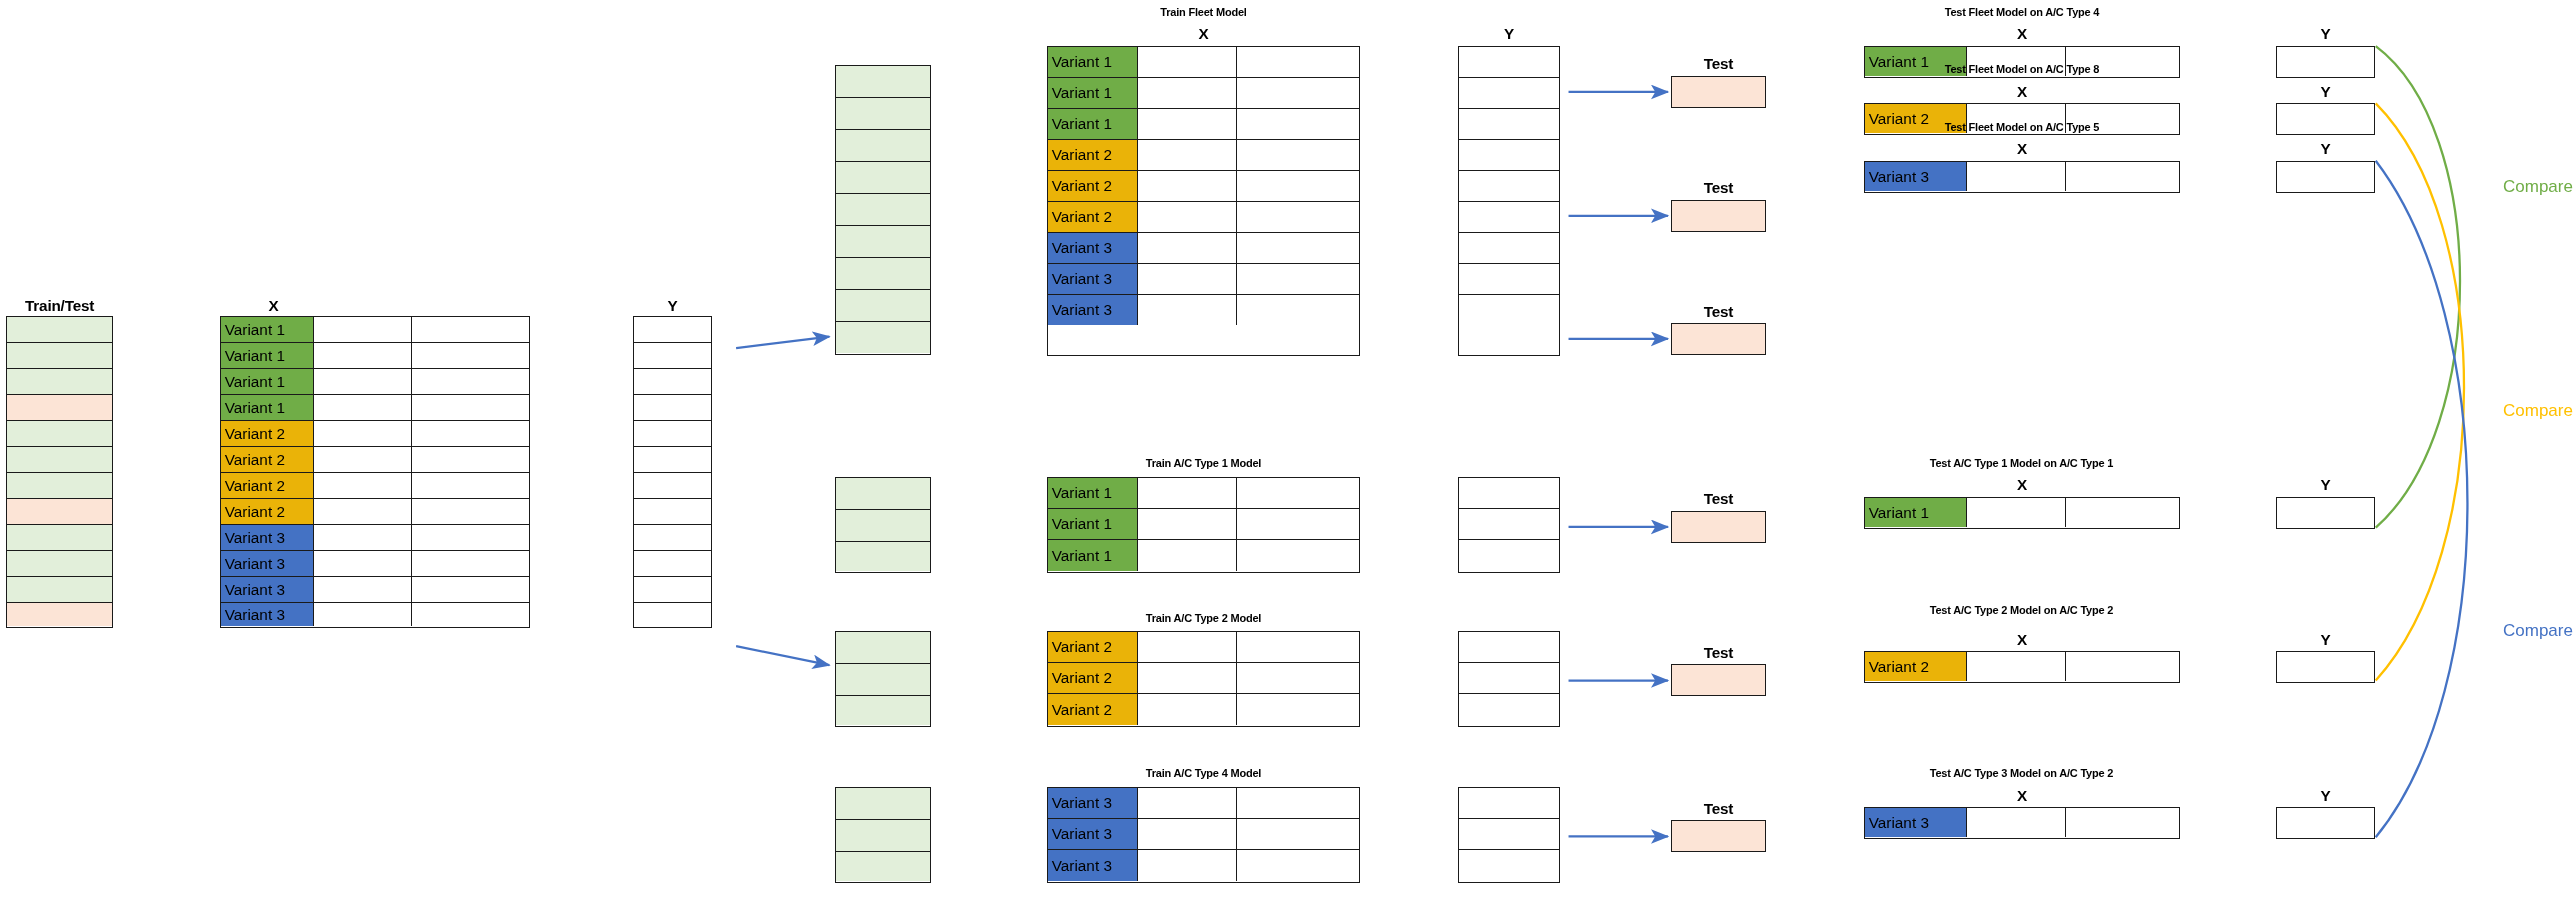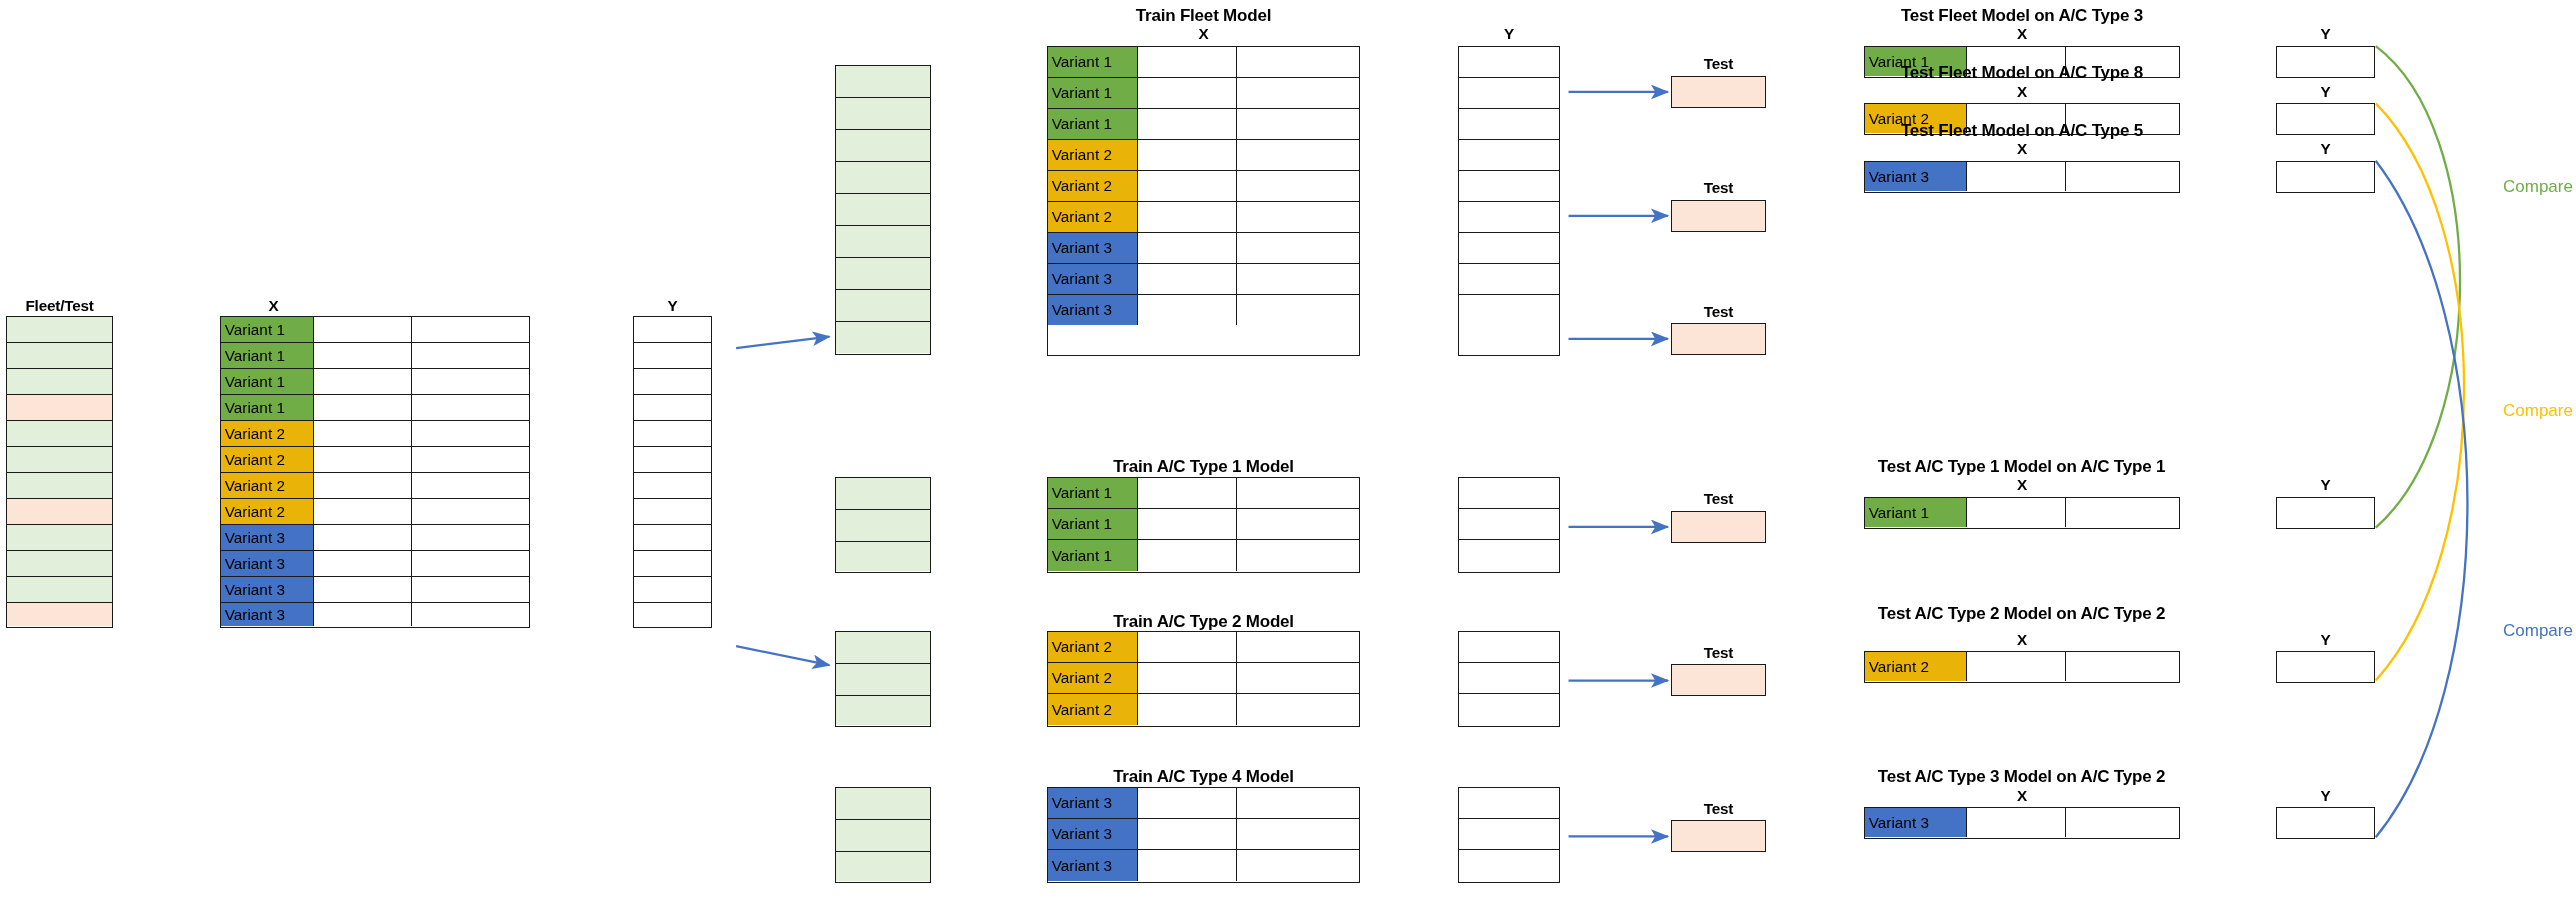--- a/index.html
+++ b/index.html
@@ -8,21 +8,21 @@
 
   
   .ttl{
     position:absolute;
     font-weight:bold;
     color:#000000;
     white-space:nowrap;
     text-align:center;
     letter-spacing:-0.2px;
   }
-  .ttl-sec{font-size:17px;}
+  .ttl-sec{font-size:11px;}
   .ttl-col{font-size:15.3px;}
 
   
   .col{position:absolute;border:1.5px solid #1a1a1a;box-sizing:border-box;}
   .cell{box-sizing:border-box;border-bottom:1.5px solid #1a1a1a;background:#ffffff;}
   .cell:last-child{border-bottom:none;}
 
   .green{background:#e2efda;}
   .pink{background:#fce4d6;}
 
@@ -73,21 +73,21 @@
 
     <path d="M2052,689 L2182,689" stroke="#4472c4" stroke-width="3" fill="none" marker-end="url(#ah)"></path>
     <path d="M2052,890 L2182,890" stroke="#4472c4" stroke-width="3" fill="none" marker-end="url(#ah)"></path>
     <path d="M2052,1094 L2182,1094" stroke="#4472c4" stroke-width="3" fill="none" marker-end="url(#ah)"></path>
 
     <path d="M3108,60  C3255,170 3255,560 3108,690" stroke="#70ad47" stroke-width="3" fill="none"></path>
     <path d="M3108,135 C3262,290 3262,720 3108,890" stroke="#ffc000" stroke-width="3" fill="none"></path>
     <path d="M3108,210 C3268,420 3268,900 3108,1095" stroke="#4472c4" stroke-width="3" fill="none"></path>
   </svg>
 
-  <div class="ttl ttl-col" style="left:6.1px;top:297px;width:107px;">Fleet/Test</div>
+  <div class="ttl ttl-col" style="left:6.1px;top:297px;width:107px;">Train/Test</div>
   <div class="col" style="left:6.1px;top:316px;width:107px;height:312px;">
     <div class="cell green" style="height:26px"></div>
     <div class="cell green" style="height:26px"></div>
     <div class="cell green" style="height:26px"></div>
     <div class="cell pink" style="height:26px"></div>
     <div class="cell green" style="height:26px"></div>
     <div class="cell green" style="height:26px"></div>
     <div class="cell green" style="height:26px"></div>
     <div class="cell pink" style="height:26px"></div>
     <div class="cell green" style="height:26px"></div>
@@ -348,21 +348,21 @@
       </div>
   </div>
   <div class="col" style="left:1458px;top:787px;width:102px;height:96px;">
     <div class="cell" style="height:31px"></div>
     <div class="cell" style="height:31px"></div>
     <div class="cell" style="height:31px"></div>
   </div>
   <div class="ttl ttl-col" style="left:1671px;top:800px;width:95px;">Test</div>
   <div class="col" style="left:1671px;top:820px;width:95px;height:32px;background:#fce4d6;"></div>
 
-  <div class="ttl ttl-sec" style="left:1864px;top:6.1px;width:316px;">Test Fleet Model on A/C Type 3</div>
+  <div class="ttl ttl-sec" style="left:1864px;top:6.1px;width:316px;">Test Fleet Model on A/C Type 4</div>
   <div class="ttl ttl-col" style="left:1864px;top:25px;width:316px;">X</div>
   <div class="vtable" style="left:1864px;top:46px;width:316px;height:32px;">
     <div class="vrow" style="height:29px">
         <div class="vlabel v1" style="width:102px">Variant 1</div>
         <div class="vblank" style="width:99px"></div>
         <div class="vblank" style="width:112px"></div>
       </div>
   </div>
   <div class="ttl ttl-col" style="left:2276px;top:25px;width:99px;">Y</div>
   <div class="col" style="left:2276px;top:46px;width:99px;height:32px;"></div>

